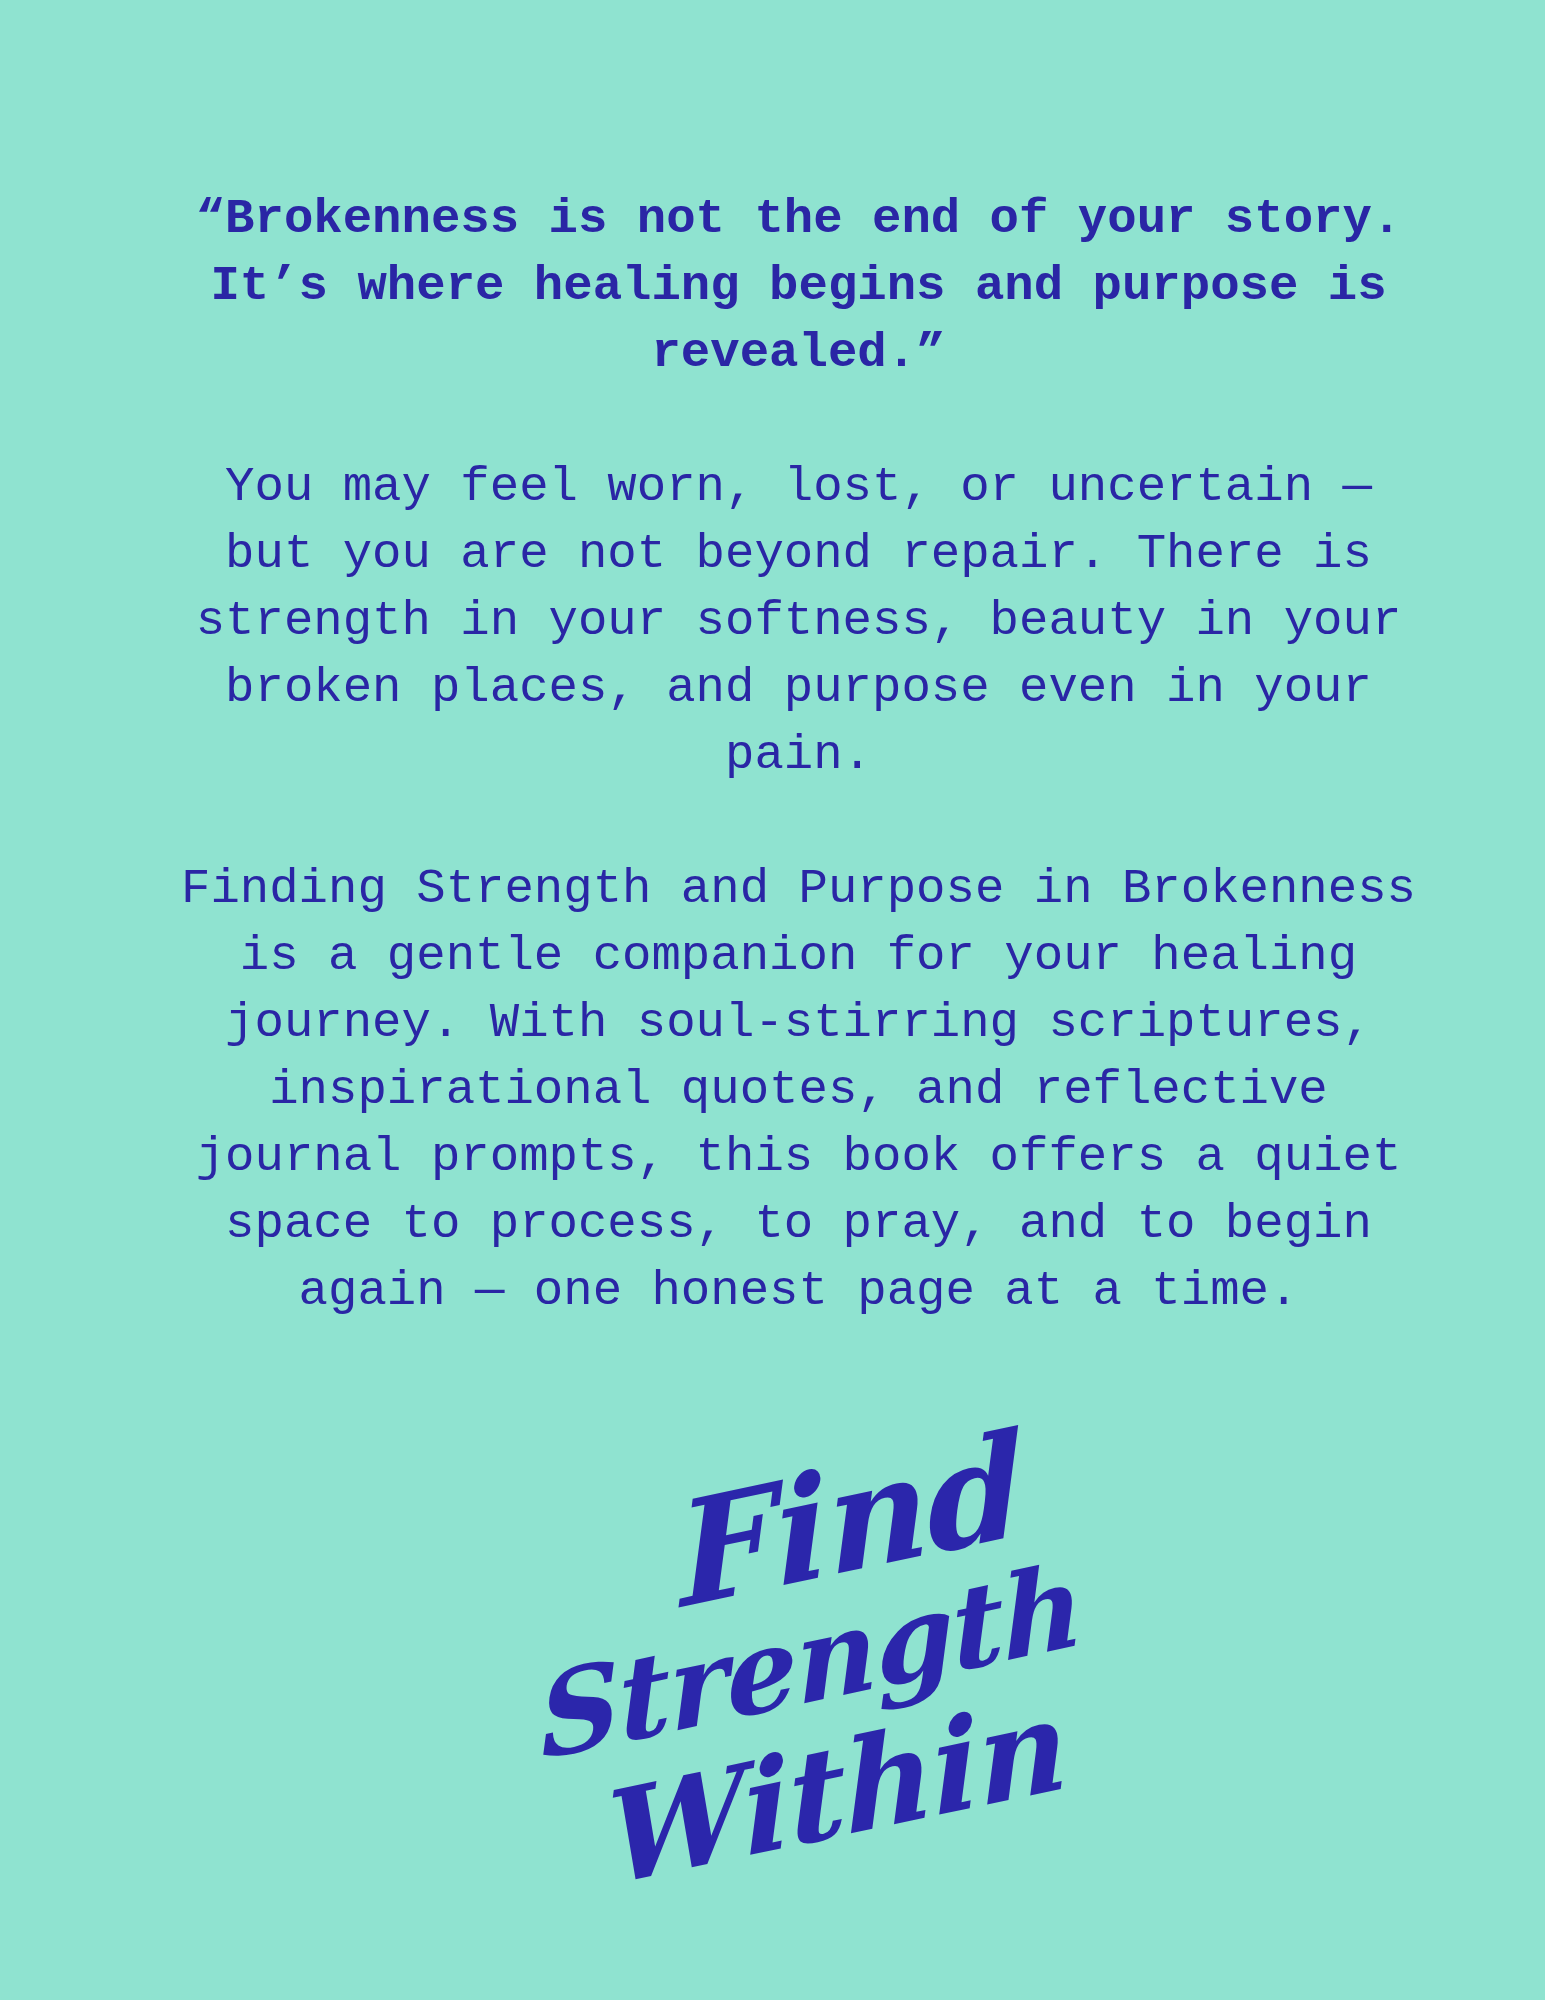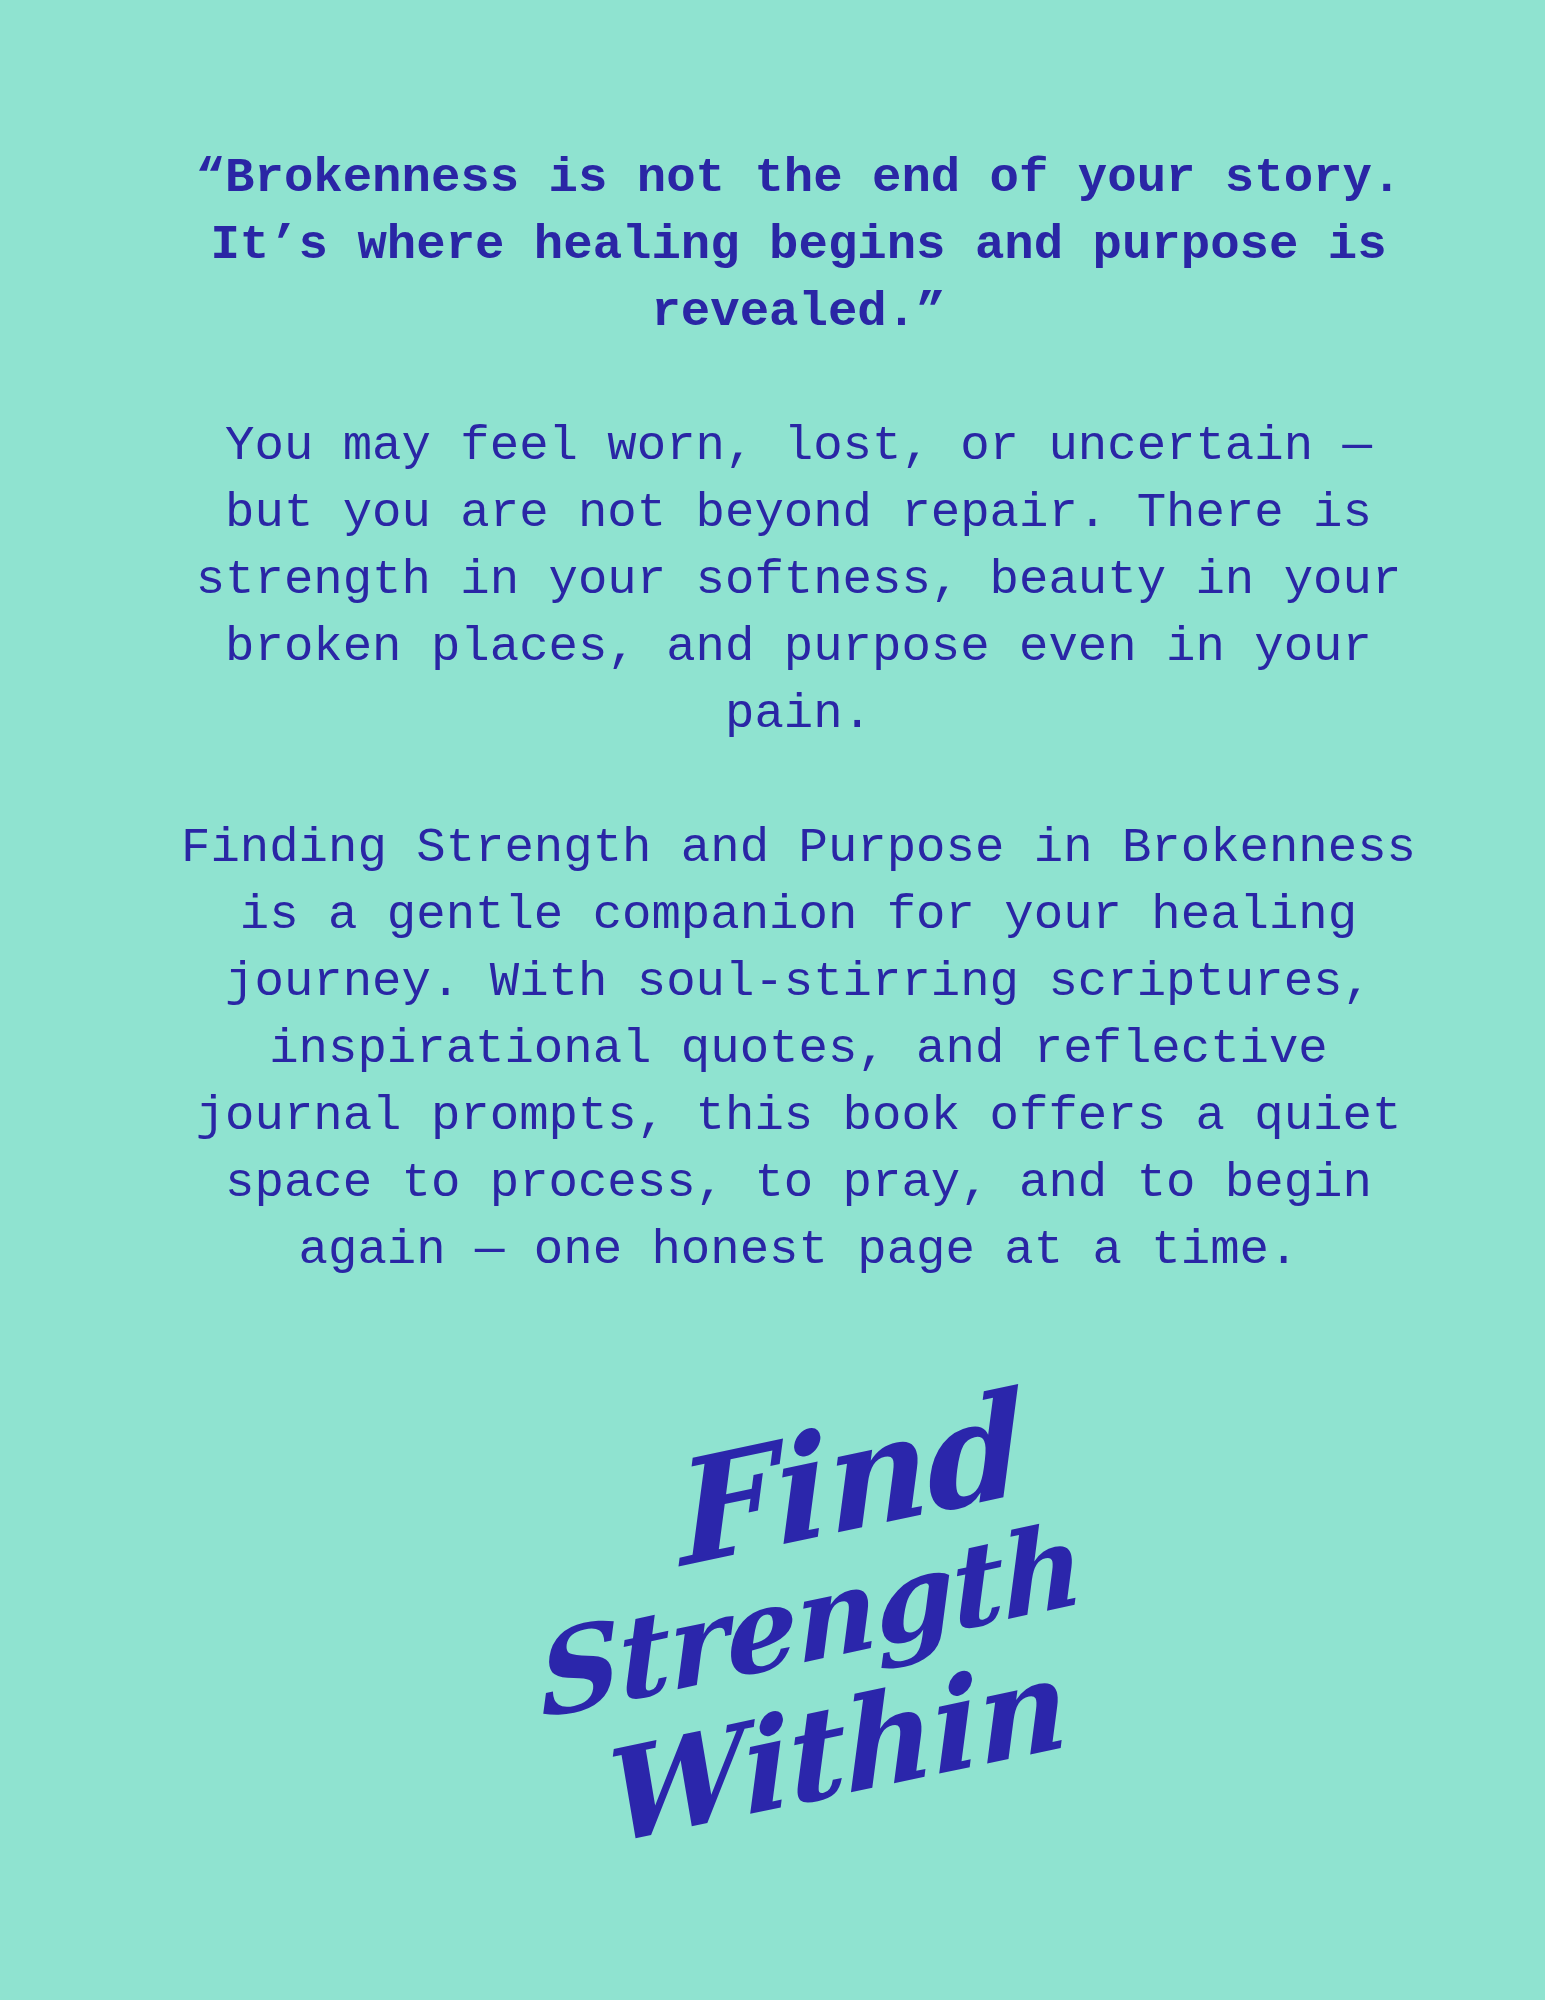--- a/index.html
+++ b/index.html
@@ -10,20 +10,21 @@
     width: 1545px;
     height: 2000px;
     position: relative;
     overflow: hidden;
     background: var(--bg, #8fe3d0);
     font-family: "Liberation Mono", "DejaVu Sans Mono", monospace;
   }
   .page {
     position: absolute;
     inset: 0;
+    margin-top: 41px;
   }
   .content {
     position: absolute;
     top: 145px;
     left: 0;
     right: 0;
     text-align: center;
     transform: translateX(26px);
     color: var(--ink, #2a26a5);
     font-size: 49px;

